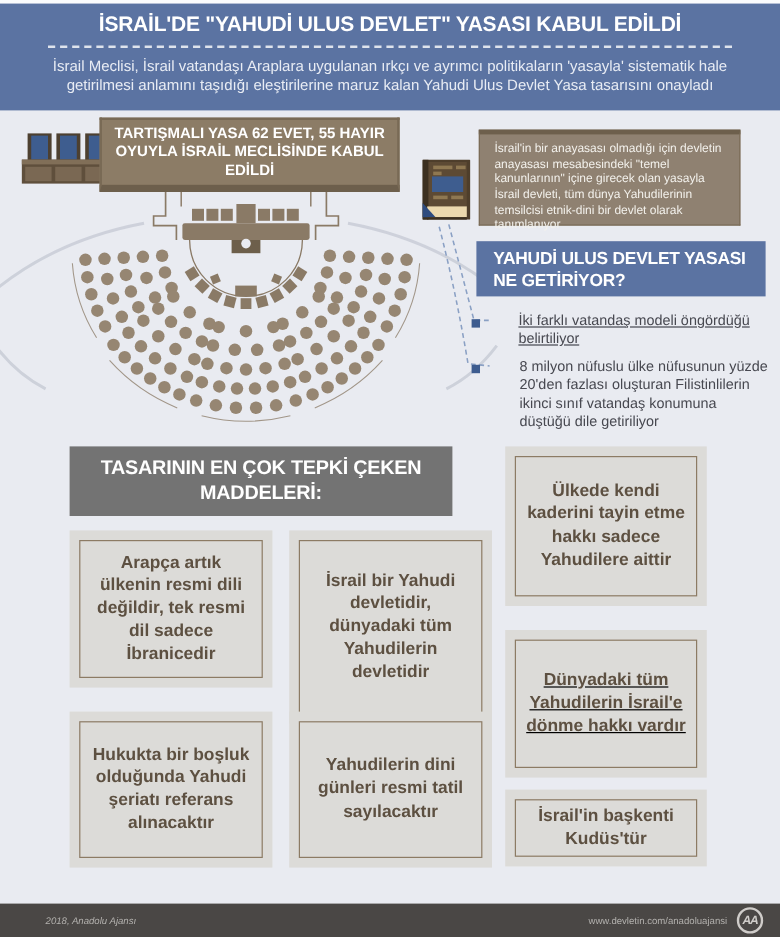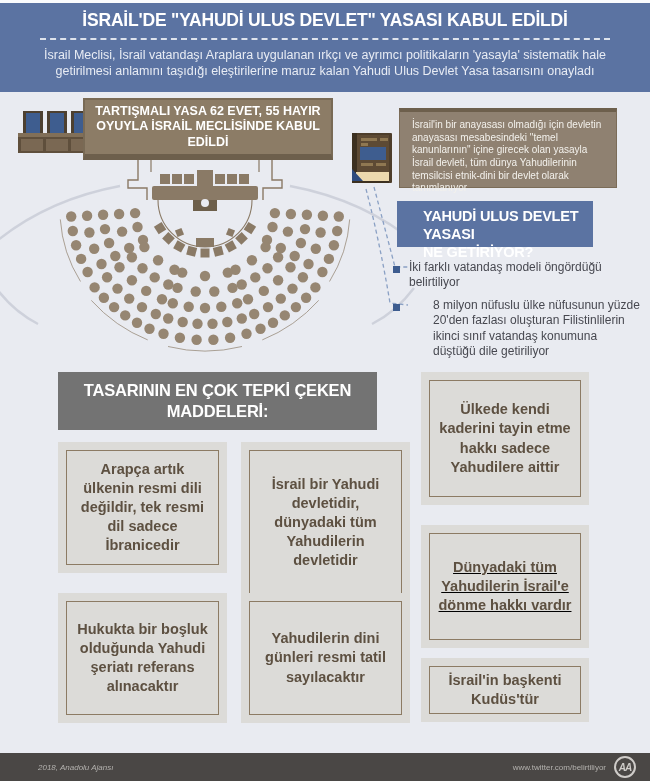--- a/index.html
+++ b/index.html
@@ -35,30 +35,30 @@
 
   
   #law-desc {
     left:399px; top:108px; width:218px; height:80px;
     background:#8f8171; border:1px solid #7b6c58; border-top:4px solid #6d5f4c;
     color:#f3f1ec; font-size:10px; line-height:1.27; padding:7px 10px 6px 12px;
   }
 
   
   #question-box {
-    left:397px; top:201px; width:196px; height:46px; background:#5b73a2;
+    left:397px; top:201px; width:241px; height:46px; background:#5b73a2;
     color:#ffffff; font-weight:800; font-size:14.5px; line-height:1.25;
-    padding:6px 8px 0 26px; letter-spacing:-0.2px;
+    padding:6px 8px 0 14px; letter-spacing:-0.2px;
   }
   #question-box span { display:block; }
 
   
   .bullet-square { width:7px; height:7px; background:#3d5c8f; }
   .bullet-text { color:#474850; font-size:12px; line-height:1.28; }
-  #bullet1-text { left:409px; top:260px; width:205px; }
+  #bullet1-text { left:432px; top:260px; width:205px;text-decoration:underline; }
   #bullet2-text { left:405px; top:298px; width:208px;margin-left:28px; }
 
   
   #section-title {
     left:58px; top:372px; width:319px; height:58px; background:#737373;
     display:flex; align-items:center; justify-content:center; text-align:center;
     color:#ffffff; font-size:16.5px; font-weight:800; line-height:1.25;
     padding:0 12px; letter-spacing:-0.2px;
   }
 
@@ -334,18 +334,18 @@
   <div class="abs card" style="left:421px; top:525px; width:168px; height:123px;text-decoration:underline;">
     <div class="card-inner">Dünyadaki tüm Yahudilerin İsrail'e dönme hakkı vardır</div>
   </div>
   <div class="abs card" style="left:421px; top:658px; width:168px; height:64px;">
     <div class="card-inner">İsrail'in başkenti Kudüs'tür</div>
   </div>
 
   <div id="footer-bar" class="abs">
     <span id="footer-credit">2018, Anadolu Ajansı</span>
     <span id="footer-right">
-      <span id="footer-twitter">www.twitter.com/belirtiliyor</span>
+      <span id="footer-twitter">www.devletin.com/anadoluajansi</span>
       <span id="aa-logo">AA</span>
     </span>
   </div>
 
 </div>
 
 </body></html>

